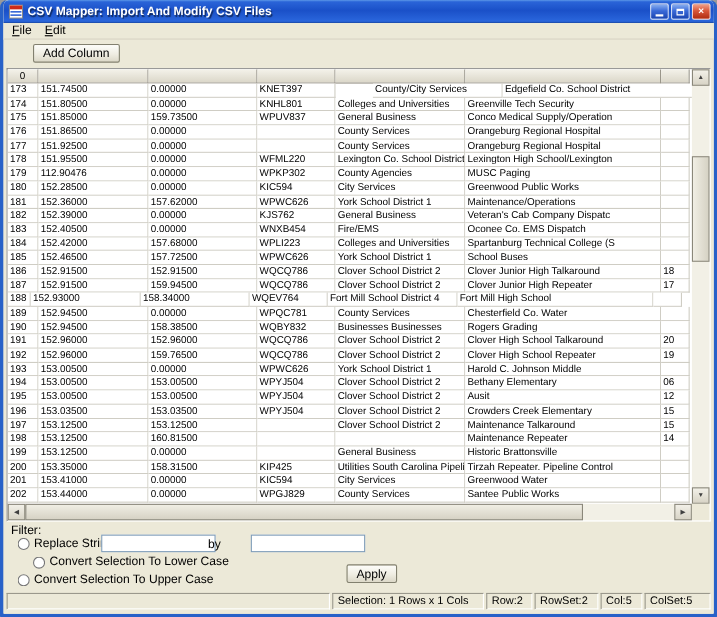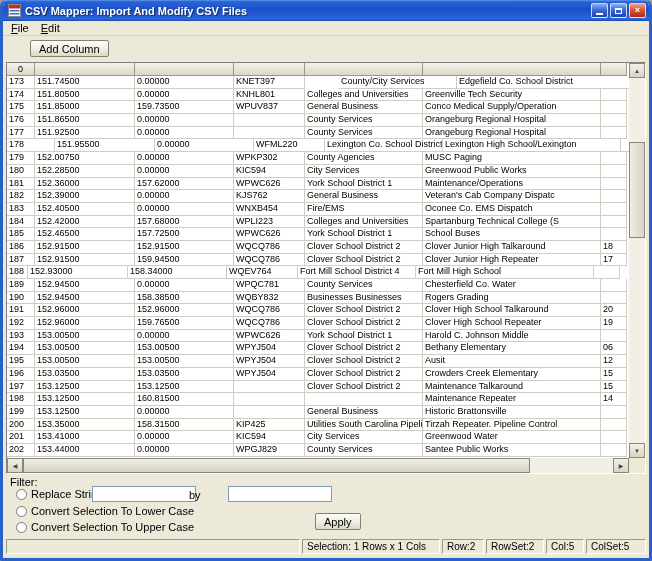--- a/index.html
+++ b/index.html
@@ -109,21 +109,21 @@
     background: linear-gradient(180deg,#f0eee4,#d6d2c4);
     border: 1px solid #8a877a;
   }
   .corner { position: absolute; right: 0; bottom: 0; width: 16px; height: 15px; background: #ece9d8; }
   
   .filterpanel { position: absolute; top: 476px; left: 3px; right: 3px; height: 60px; font-size: 11px; }
   .flabel { position: absolute; left: 4px; top: 0; }
   .fradio { position: absolute; display: flex; align-items: center; gap: 4px; }
   .fradio input { width: 11px; height: 11px; margin: 0; }
   .r1 { left: 10px; top: 12px; }
-  .r2 { left: 10px; top: 29px; }
+  .r2 { left: 24px; top: 29px; }
   .r3 { left: 10px; top: 45px; }
   .ffield {
     position: absolute; width: 104px; height: 16px;
     border: 1px solid #7f9db9; background: #fff;
     font-family: "Liberation Sans", sans-serif; font-size: 10px; padding: 0 2px;
   }
   .f1 { left: 86px; top: 10px; }
   .f2 { left: 222px; top: 10px; }
   .fby { position: absolute; left: 183px; top: 13px; }
   .applybtn { position: absolute; left: 309px; top: 37px; }
@@ -230,31 +230,31 @@
           <div class="trow">
             <div class="tcell" style="width: 28px;">177</div>
             <div class="tcell" style="width: 100px;">151.92500</div>
             <div class="tcell" style="width: 99px;">0.00000</div>
             <div class="tcell" style="width: 71px;"></div>
             <div class="tcell" style="width: 118px;">County Services</div>
             <div class="tcell" style="width: 178px;">Orangeburg Regional Hospital</div>
             <div class="tcell" style="width: 26px;"></div>
           </div>
           <div class="trow">
-            <div class="tcell" style="width: 48px;">178</div>
+            <div class="tcell" style="width: 28px;">178</div>
             <div class="tcell" style="width: 100px;">151.95500</div>
             <div class="tcell" style="width: 99px;">0.00000</div>
             <div class="tcell" style="width: 71px;">WFML220</div>
             <div class="tcell" style="width: 118px;">Lexington Co. School District 1</div>
             <div class="tcell" style="width: 178px;">Lexington High School/Lexington</div>
             <div class="tcell" style="width: 26px;"></div>
           </div>
           <div class="trow">
             <div class="tcell" style="width: 28px;">179</div>
-            <div class="tcell" style="width: 100px;">152.00750</div>
+            <div class="tcell" style="width: 100px;">112.90476</div>
             <div class="tcell" style="width: 99px;">0.00000</div>
             <div class="tcell" style="width: 71px;">WPKP302</div>
             <div class="tcell" style="width: 118px;">County Agencies</div>
             <div class="tcell" style="width: 178px;">MUSC Paging</div>
             <div class="tcell" style="width: 26px;"></div>
           </div>
           <div class="trow">
             <div class="tcell" style="width: 28px;">180</div>
             <div class="tcell" style="width: 100px;">152.28500</div>
             <div class="tcell" style="width: 99px;">0.00000</div>

